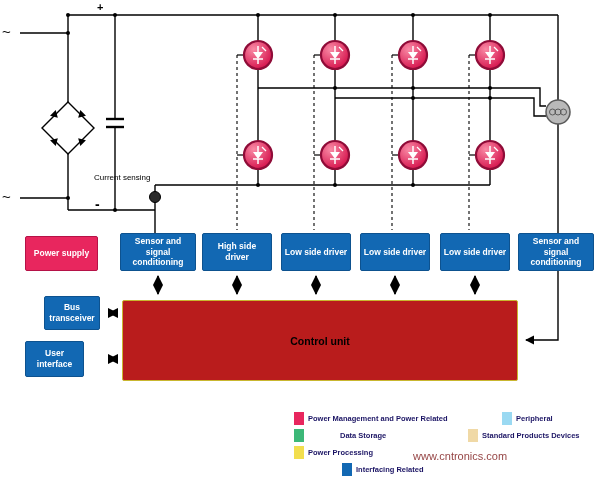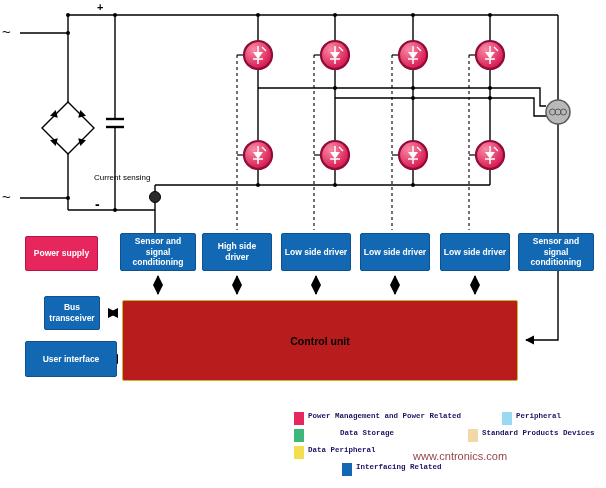--- a/index.html
+++ b/index.html
@@ -21,24 +21,24 @@
   .yellowblk{background:#b91c1c;color:#000;font-size:10.5px;border:1px solid #c9b72f;}
 
   .b-ps {left:25px; top:236px;width:73px; height:35px;}
   .b-sc1{left:120px;top:233px;width:76px; height:38px;}
   .b-hs {left:202px;top:233px;width:70px; height:38px;}
   .b-ls1{left:281px;top:233px;width:70px; height:38px;}
   .b-ls2{left:360px;top:233px;width:70px; height:38px;}
   .b-ls3{left:440px;top:233px;width:70px; height:38px;}
   .b-sc2{left:518px;top:233px;width:76px; height:38px;}
   .b-bus{left:25px; top:296px;width:56px; height:34px;margin-left:19px;}
-  .b-ui {left:25px; top:341px;width:92px; height:36px;}
+  .b-ui {left:25px; top:341px;width:59px; height:36px;}
   .b-cu {left:122px;top:300px;width:396px;height:81px;}
 
-  .legend-item{position:absolute;display:flex;align-items:flex-start;gap:4px;font-family:Liberation Mono, monospace;}
+  .legend-item{position:absolute;display:flex;align-items:center;gap:4px;}
   .sw{width:10px;height:13px;flex:0 0 auto;}
   .legend-item .lg-label{font-size:7.5px;font-weight:bold;color:#1b1464;white-space:nowrap;}
   .li-0{left:294px;top:412px;} .li-1{left:294px;top:429px;gap:36px;}
   .li-2{left:294px;top:446px;} .li-3{left:294px;top:463px;padding-left:48px;}
   .li-4{left:468px;top:412px;padding-left:34px;} .li-5{left:468px;top:429px;}
 
   .watermark{position:absolute;left:413px;top:450px;font-size:11px;color:#7f1d1d;opacity:.85;}
 </style>
 </head>
 <body>
@@ -189,21 +189,21 @@
   <div class="legend-item li-0">
     <div class="sw" style="background: rgb(232, 38, 94);"></div>
     <span class="lg-label">Power Management and Power Related</span>
   </div>
   <div class="legend-item li-1">
     <div class="sw" style="background: rgb(60, 184, 120);"></div>
     <span class="lg-label">Data Storage</span>
   </div>
   <div class="legend-item li-2">
     <div class="sw" style="background: rgb(242, 222, 78);"></div>
-    <span class="lg-label">Data Peripheral</span>
+    <span class="lg-label">Power Processing</span>
   </div>
   <div class="legend-item li-3">
     <div class="sw" style="background: rgb(18, 104, 179);"></div>
     <span class="lg-label">Interfacing Related</span>
   </div>
   <div class="legend-item li-4">
     <div class="sw" style="background: rgb(154, 217, 242);"></div>
     <span class="lg-label">Peripheral</span>
   </div>
   <div class="legend-item li-5">

